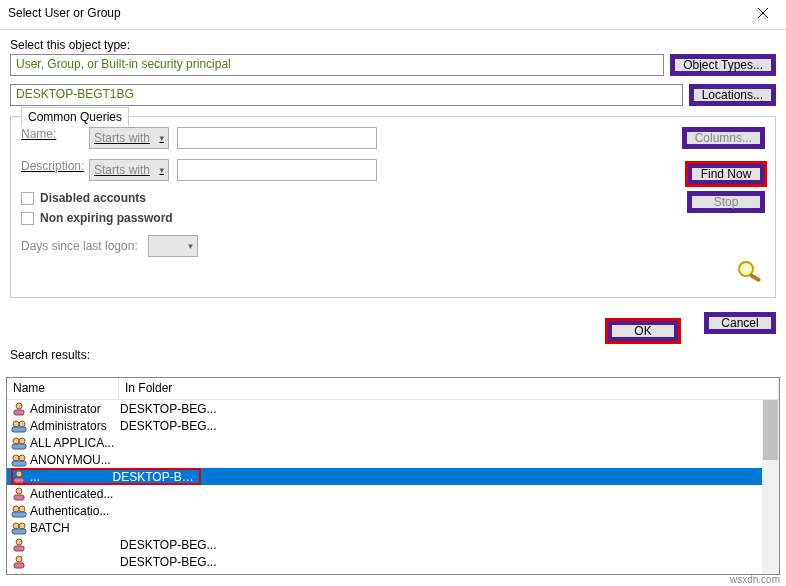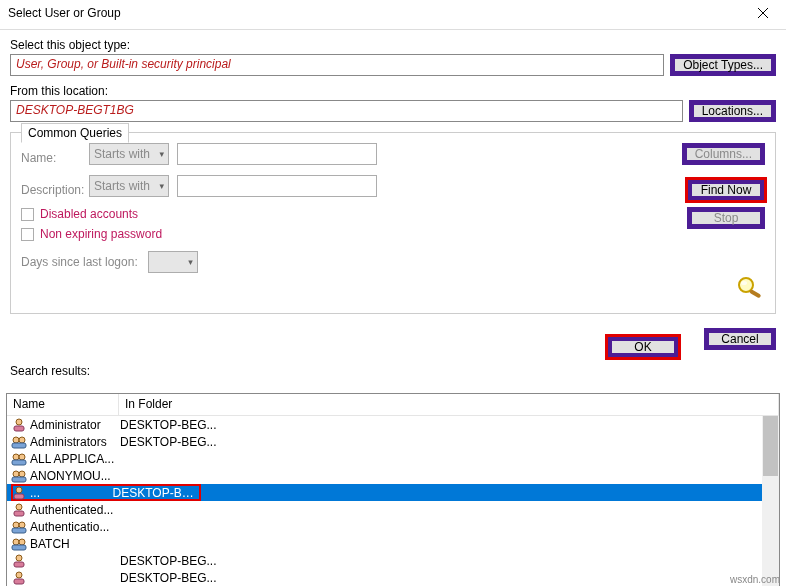--- a/index.html
+++ b/index.html
@@ -6,34 +6,34 @@
     body { background: #fff; width: 786px; height: 586px; overflow: hidden; color: #000; }
     .titlebar { display: flex; align-items: center; justify-content: space-between; height: 30px; padding: 0 0 4px 8px; border-bottom: 1px solid #ddd; }
     .titlebar .title { font-size: 12px; }
     .close-btn { width: 46px; height: 30px; display: flex; align-items: center; justify-content: center; }
     .close-btn svg { stroke: #000; stroke-width: 1; }
     .content { padding: 8px 10px 4px 10px; }
     .lbl { color: #000; margin-bottom: 2px; display: block; }
     .row { margin-bottom: 8px; }
     .line { display: flex; gap: 6px; align-items: center; }
     .txt { height: 22px; border: 1px solid #888; background: #fff; padding: 2px 5px; flex: 1; }
-    .txt.ro { color: #b91c1c; font-style: italic; }
+    .txt.ro { color: #4d7c0f; }
     .btn { height: 22px; border: 5px solid #4c1d95; background: #e1e1e1; padding: 0 8px; min-width: 78px; text-align: center; cursor: default; display: inline-flex; align-items: center; justify-content: center; }
     .btn.disabled { color: #8a8a8a; }
     .fieldset { border: 1px solid #ccc; margin-top: 10px; position: relative; padding: 10px 10px 14px 10px; display: flex; gap: 8px; }
     .fieldset .legend { position: absolute; top: -10px; left: 10px; background: #fff; padding: 2px 6px; border: 1px solid #ccc; border-bottom: 1px solid #fff; }
     .qleft { flex: 1; }
-    .qrow { display: flex; align-items: flex-end; gap: 8px; margin-bottom: 10px; }
+    .qrow { display: flex; align-items: flex-start; gap: 8px; margin-bottom: 10px; text-decoration: underline; }
     .qlab { color: #8a8a8a; width: 60px; }
     .combo { width: 80px; height: 22px; border: 1px solid #adadad; background: #e6e6e6; display: flex; align-items: center; padding: 0 4px; color: #8a8a8a; justify-content: space-between; }
     .combo .chev { font-size: 9px; color: #606060; }
     .qinput { width: 200px; height: 22px; border: 1px solid #adadad; background: #fff; padding: 2px 5px; }
     .chk { display: flex; align-items: center; gap: 6px; margin-bottom: 6px; }
     .chkbox { width: 13px; height: 13px; border: 1px solid #adadad; background: #fff; }
-    .chklab { color: #be185d; }
+    .chklab { color: #404040; font-weight: bold; }
     .days-row { display: flex; align-items: center; gap: 10px; margin-top: 10px; }
     .days-row .combo { width: 50px; }
     .qright { width: 70px; display: flex; flex-direction: column; gap: 6px; align-items: flex-end; }
     .hl-red { outline: 3px solid #e10000; outline-offset: -1px; margin-top: 8px; }
     .search-icon { margin-top: 40px; width: 30px; height: 24px; display:block; }
     .actions { display: flex; gap: 25px; justify-content: flex-end; padding: 10px 10px 6px 0; }
     .actions .btn { min-width: 72px; }
     .srlab { margin: 0 0 2px 10px; }
     .results { border: 1px solid #888; margin: 15px 6px; height: 198px; position: relative; background: #fff; }
     .colhdr { display: flex; height: 22px; border-bottom: 1px solid #e5e5e5; background: #fff; }
@@ -67,21 +67,20 @@
 
 <div class="content">
   <div class="row">
     <span class="lbl">Select this object type:</span>
     <div class="line">
       <div class="txt ro">User, Group, or Built-in security principal</div>
       <div class="btn">Object Types...</div>
     </div>
   </div>
   <div class="row">
-    <span class="lbl">From this location:</span>
     <div class="line">
       <div class="txt ro">DESKTOP-BEGT1BG</div>
       <div class="btn">Locations...</div>
     </div>
   </div>
 
   <div class="fieldset">
     <span class="legend">Common Queries</span>
     <div class="qleft">
       <div class="qrow">

